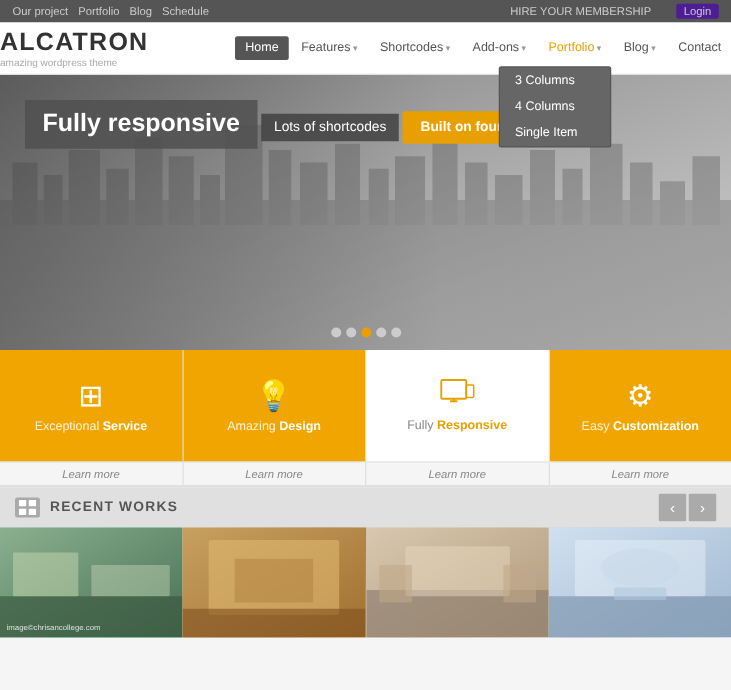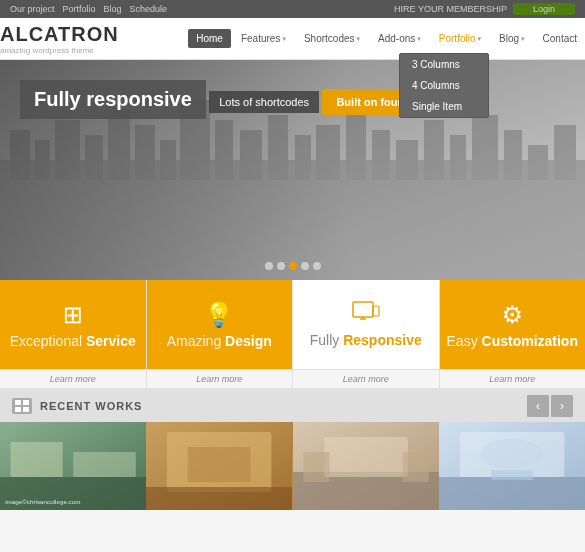--- a/index.html
+++ b/index.html
@@ -9,27 +9,27 @@
     .top-bar {
       background: #555;
       height: 18px;
       display: flex;
       align-items: center;
       justify-content: space-between;
       padding: 0 10px;
     }
     .top-bar-left { display: flex; gap: 8px; text-align: right; }
     .top-bar-link { color: #ccc; font-size: 9px; cursor: pointer; }
-    .top-bar-right { display: flex; gap: 6px; align-items: center; }
+    .top-bar-right { display: flex; gap: 20px; align-items: center; }
     .top-bar-right span { color: #ccc; font-size: 9px; }
     .login-btn {
-      background: #4d7c0f;
+      background: #4c1d95;
       color: #fff;
       font-size: 9px;
-      padding: 1px 20px;
+      padding: 1px 6px;
       cursor: pointer;
       border-radius: 2px;
     }
 
     
     .header {
       background: #fff;
       height: 42px;
       display: flex;
       align-items: center;
@@ -162,21 +162,21 @@
     }
     .feature-box:last-child { border-right: none; }
     .feature-box.yellow { background: #f0a500; }
     .feature-box.white { background: #fff; }
     .feature-icon {
       font-size: 24px;
       color: #fff;
     }
     .feature-box.white .feature-icon { color: #e8a000; }
     .feature-label {
-      font-size: 14px;
+      font-size: 10px;
       color: rgba(255,255,255,0.9);
       text-align: right;
     }
     .feature-box.white .feature-label { color: #888; }
     .feature-label span { color: #fff; font-weight: bold; }
     .feature-box.white .feature-label span { color: #e8a000; font-weight: bold; }
     .learn-more-row {
       display: flex;
       border-bottom: 2px solid #e0e0e0;
     }

